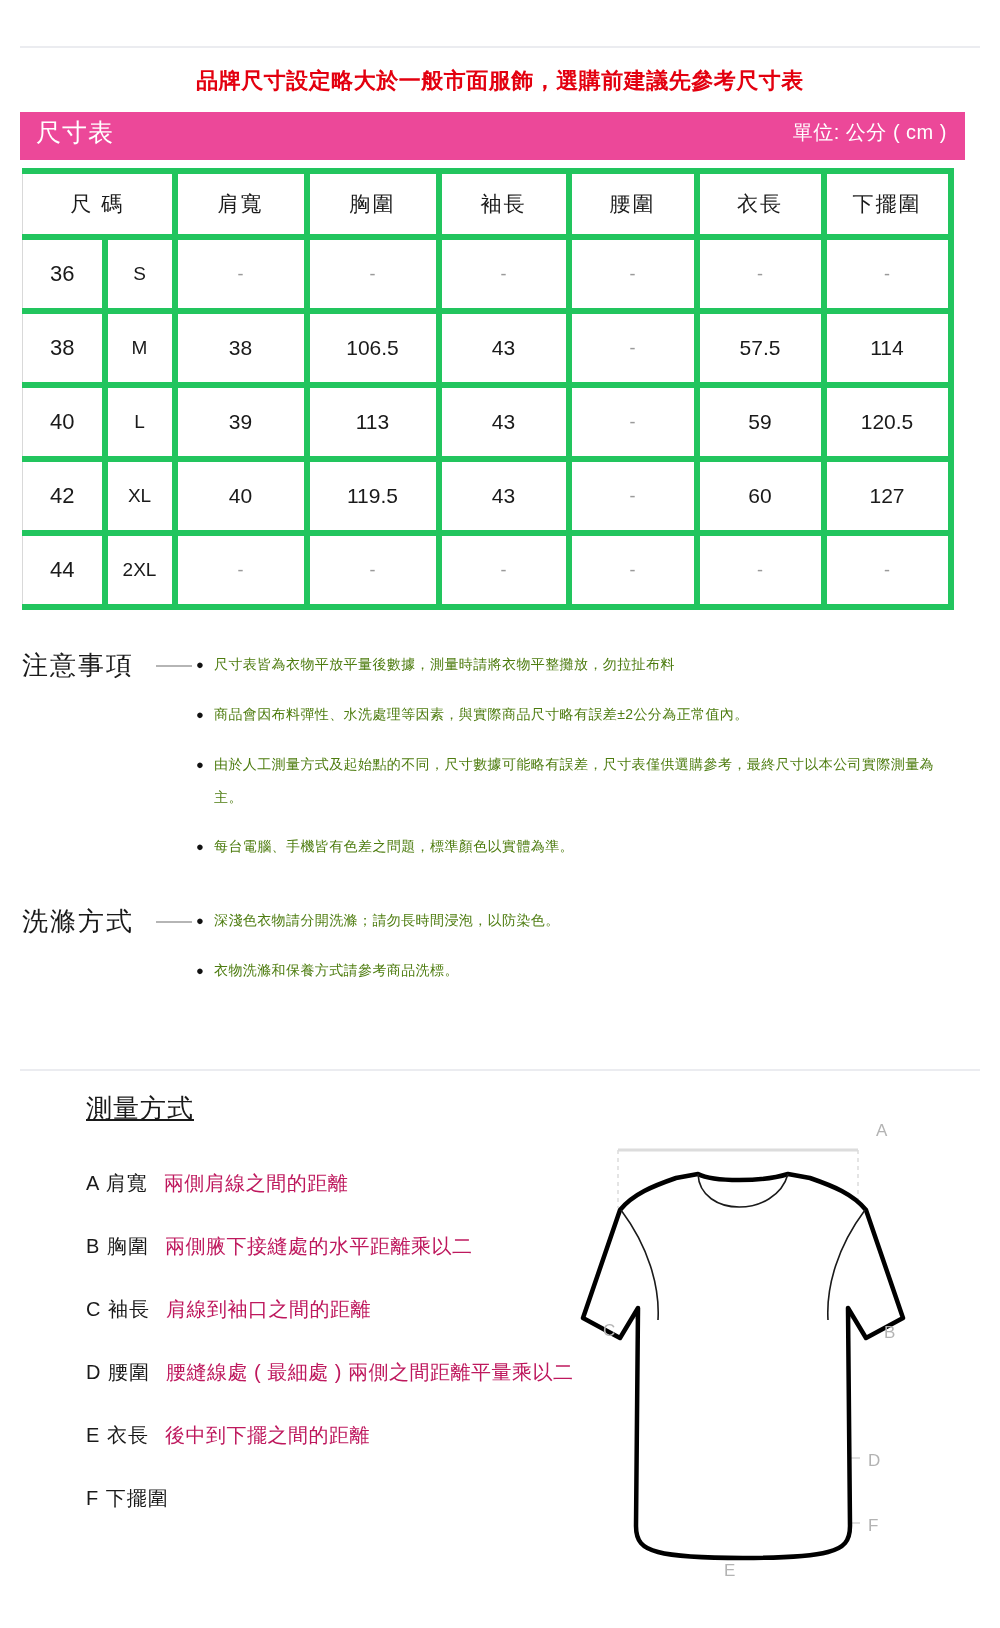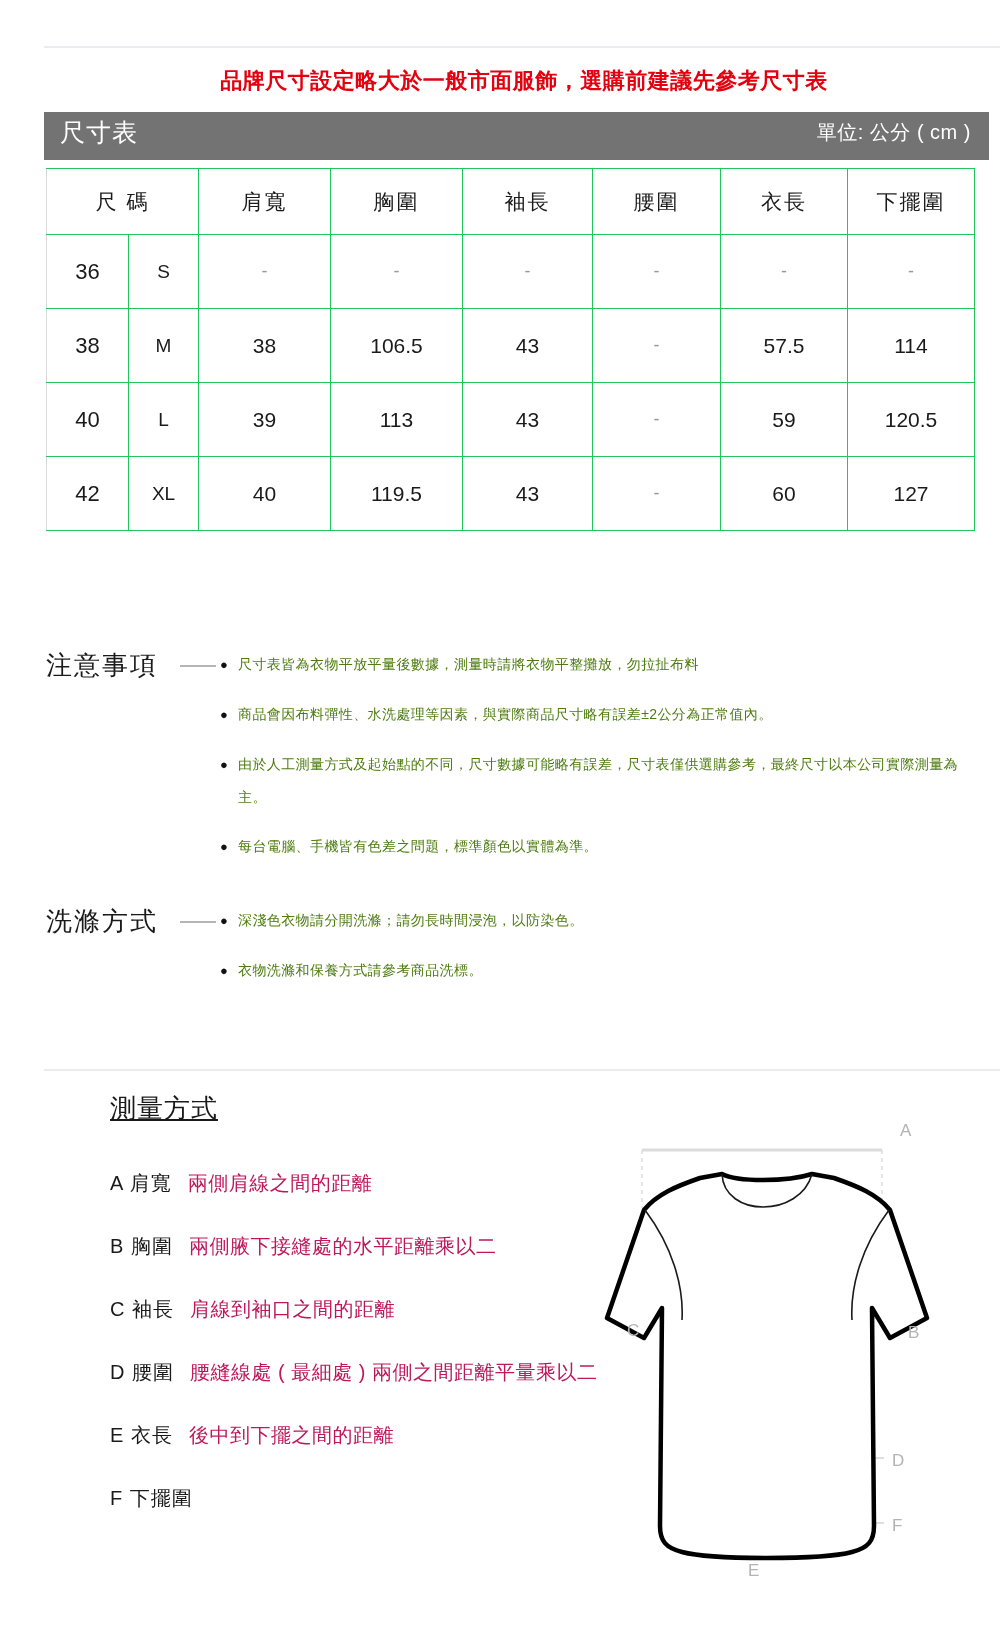--- a/index.html
+++ b/index.html
@@ -4,21 +4,21 @@
 <style>
   * { box-sizing: border-box; margin: 0; padding: 0; }
   html, body {
     width: 1000px;
     height: 1628px;
     background: #ffffff;
     font-family: "Liberation Sans", "DejaVu Sans", sans-serif;
     color: #111111;
     overflow: hidden;
   }
-  .page { position: relative; width: 847px; height: 1628px; margin-left: 24px; }
+  .page { position: relative; width: 847px; height: 1628px; }
 
   
   .top-rule {
     position: absolute; left: 20px; top: 46px;
     width: 960px; height: 2px; background: #ebecf0;
   }
 
   
   .red-notice {
     position: absolute; left: 0; top: 66px; width: 1000px;
@@ -27,40 +27,40 @@
     font-size: 22px;
     font-weight: 700;
     letter-spacing: 0.5px;
     line-height: 30px;
   }
 
   
   .title-bar {
     position: absolute; left: 20px; top: 112px;
     width: 945px; height: 48px;
-    background: #737373;
+    background: #ec4899;
     display: flex; align-items: center; justify-content: space-between;
     padding: 0 18px 8px 16px;
   }
   .title-bar .tb-left {
     color: #ffffff; font-size: 25px; font-weight: 400; letter-spacing: 1px;
   }
   .title-bar .tb-right {
     color: #ffffff; font-size: 20px; font-weight: 400; letter-spacing: 0.5px;
   }
 
   
   .size-table {
     position: absolute; left: 22px; top: 168px;
     width: 928px;
     border-collapse: collapse;
     table-layout: fixed;
   }
   .size-table td, .size-table th {
-    border: 1px solid #22c55e;
+    border: 6px solid #22c55e;
     text-align: center;
     vertical-align: middle;
     font-weight: 400;
     color: #1a1a1a;
   }
   .size-table thead th {
     height: 66px;
     font-size: 21px;
     letter-spacing: 2px;
   }
@@ -205,20 +205,30 @@
       </tr>
       <tr>
         <td class="sz-num">42</td>
         <td class="sz-alpha">XL</td>
         <td>40</td>
         <td>119.5</td>
         <td>43</td>
         <td class="dash">-</td>
         <td>60</td>
         <td>127</td>
+      </tr>
+      <tr>
+        <td class="sz-num">44</td>
+        <td class="sz-alpha">2XL</td>
+        <td class="dash">-</td>
+        <td class="dash">-</td>
+        <td class="dash">-</td>
+        <td class="dash">-</td>
+        <td class="dash">-</td>
+        <td class="dash">-</td>
       </tr>
     </tbody>
   </table>
 
   <div class="notes">
 
     <div class="note-group">
       <div class="note-head-row">
         <div class="note-head">注意事項</div>
         <div class="note-dash"></div>

